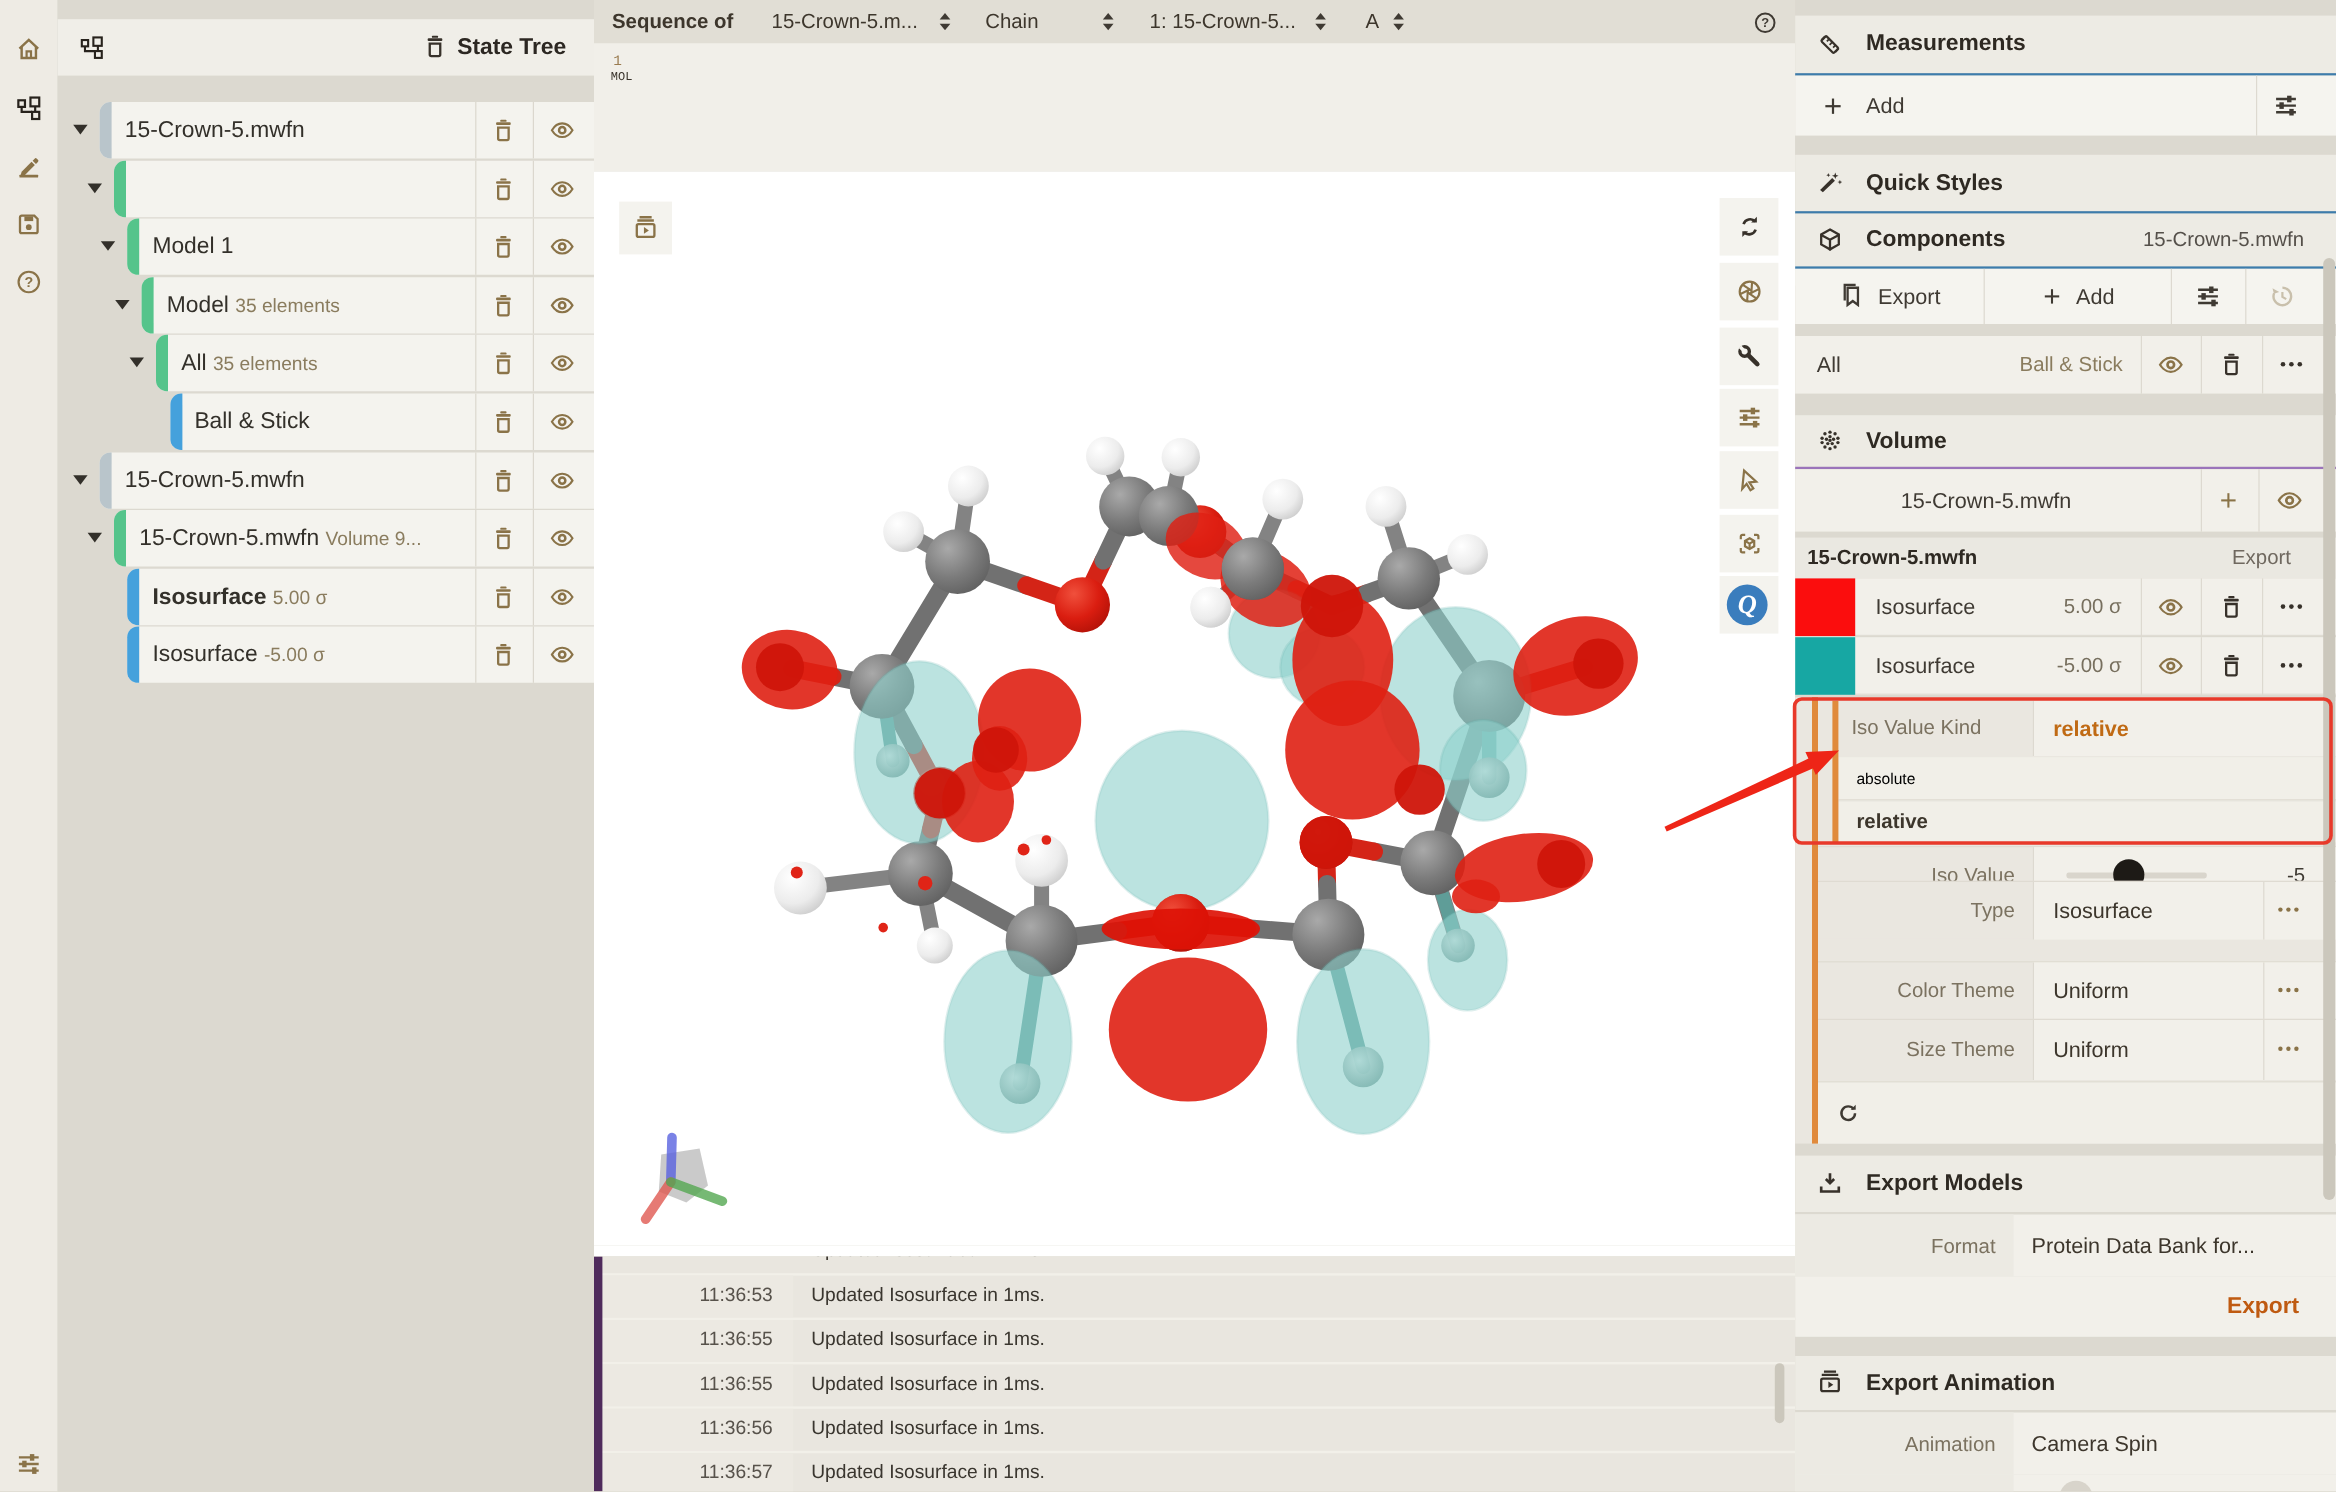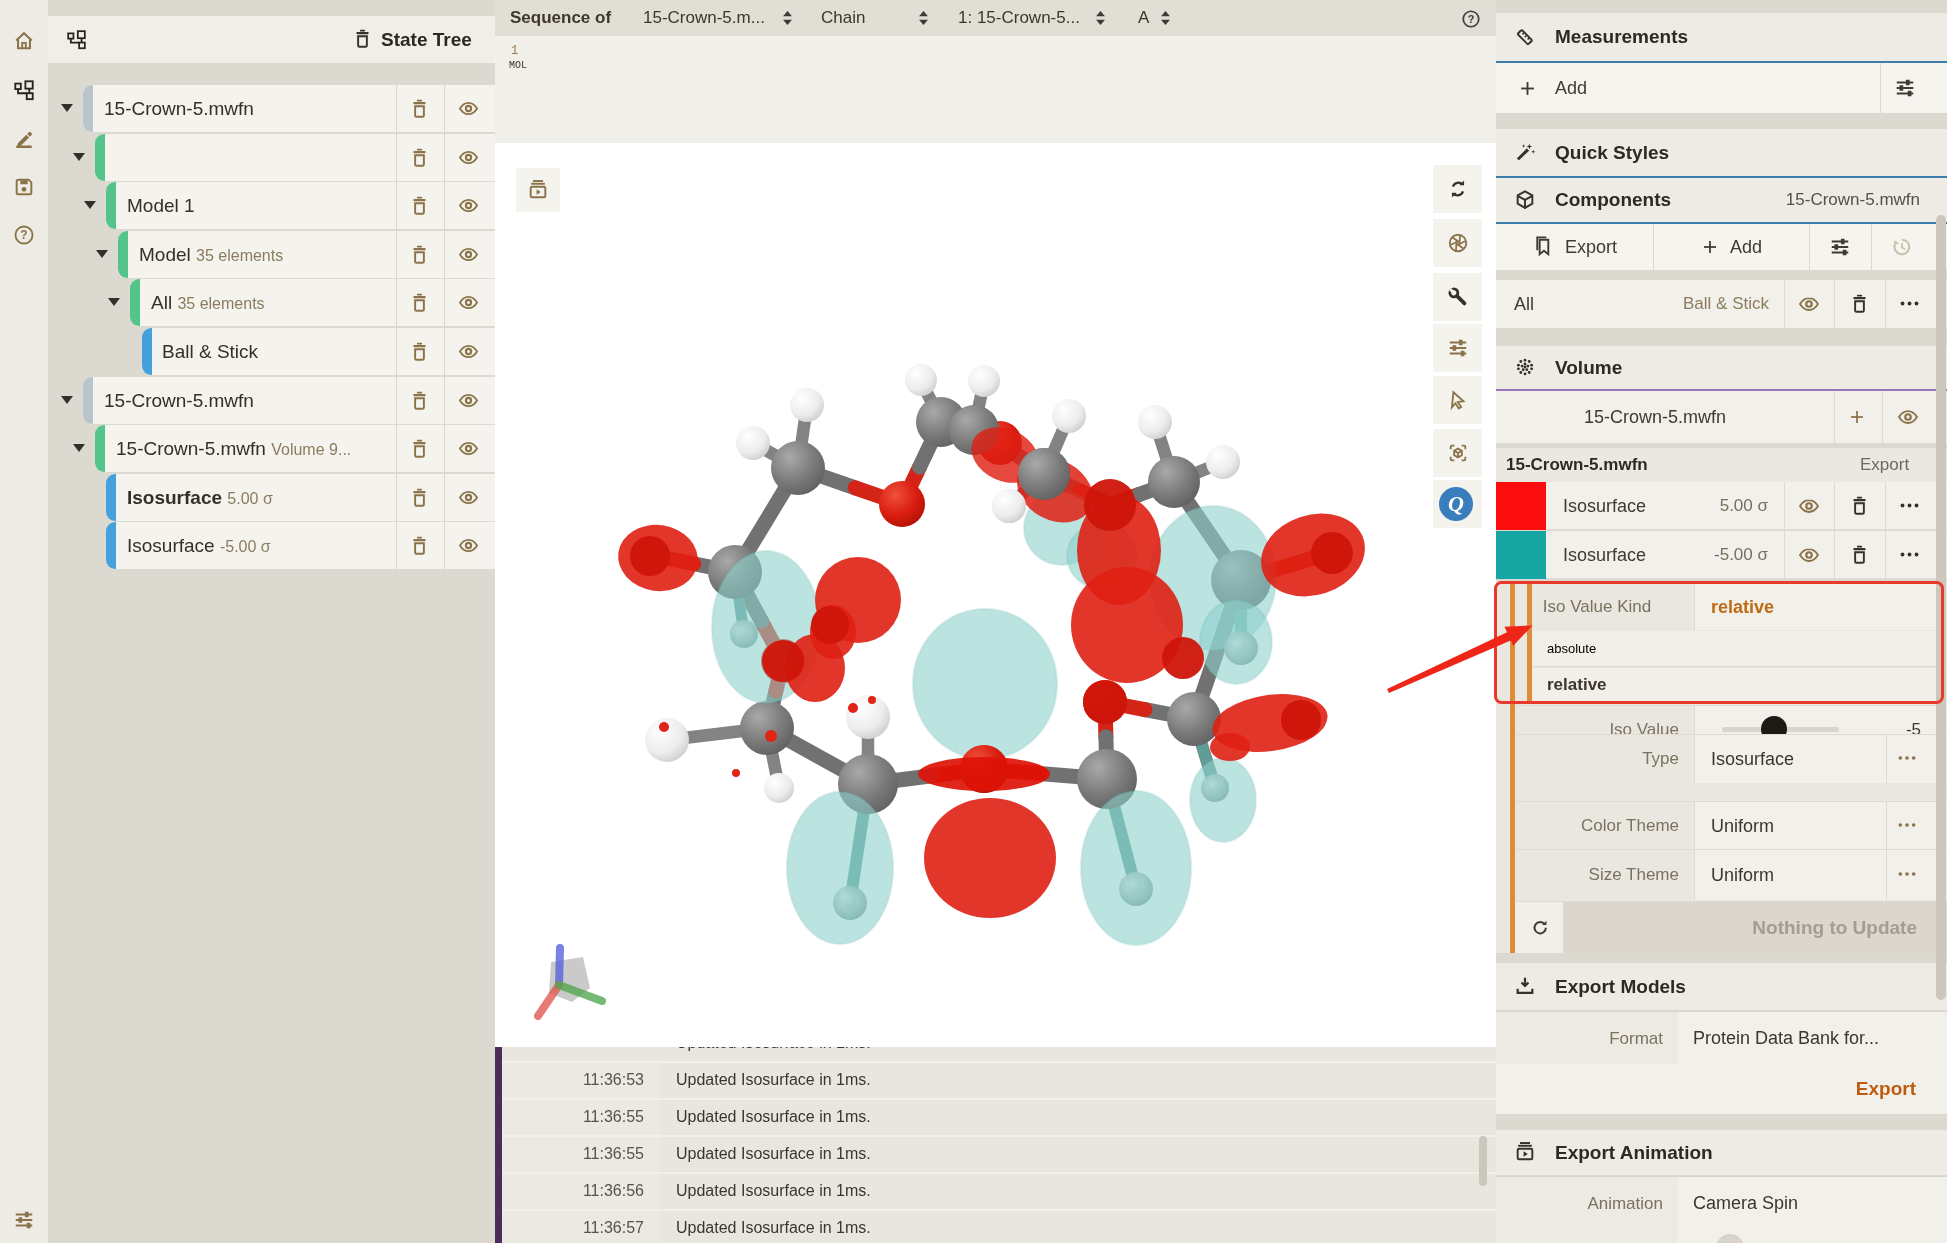--- a/index.html
+++ b/index.html
@@ -697,23 +697,20 @@
               <circle cx="12" cy="12" r="2.2" fill="#8a7348"></circle>
               <circle cx="20" cy="12" r="2.2" fill="#8a7348"></circle>
             </svg></div>
         </div>
       </div>
 <div class="abs" style="left:19px;top:901px;width:432px;height:52px;background:#f1efe8;border-top:1px solid #dfdbd2">
         <div class="abs" style="left:14px;top:15px"><svg style="" width="22" height="22" viewBox="0 0 24 24">
             <path d="M17.2 8a6.2 6.2 0 1 0 1.2 3.7" fill="none" stroke="#3f3a33" stroke-width="2.2"></path>
             <path d="M19 4v4.6h-4.6z" fill="#3f3a33"></path>
           </svg></div>
-        <div class="abs" style="left:48px;top:0;width:384px;height:52px;background:#dbd7ce">
-          <div class="abs" style="right:30px;top:0;height:52px;line-height:52px;font-weight:bold;font-size:19px;color:#a39d92">Nothing to Update</div>
-        </div>
       </div>
 <div class="abs" style="left:14px;top:581px;width:5px;height:372px;background:#e08a3c"></div>
 <div class="abs" style="left:31px;top:584px;width:5px;height:118px;background:#e08a3c"></div>
 <div class="abs" style="left:0;top:963px;width:451px;height:47px;background:#edebe4">
         <div class="abs" style="left:18px;top:12px"><svg style="" width="22" height="22" viewBox="0 0 24 24">
             <path d="M12 3v8M8.2 8.2L12 12l3.8-3.8" fill="none" stroke="#37312a" stroke-width="2.4"></path>
             <path d="M4 15v4.5h16V15" fill="none" stroke="#37312a" stroke-width="2.4"></path>
           </svg></div>
         <div class="abs" style="left:59px;top:0;height:47px;line-height:47px;font-weight:bold;font-size:19px;color:#2e2922">Export Models</div>
       </div>

